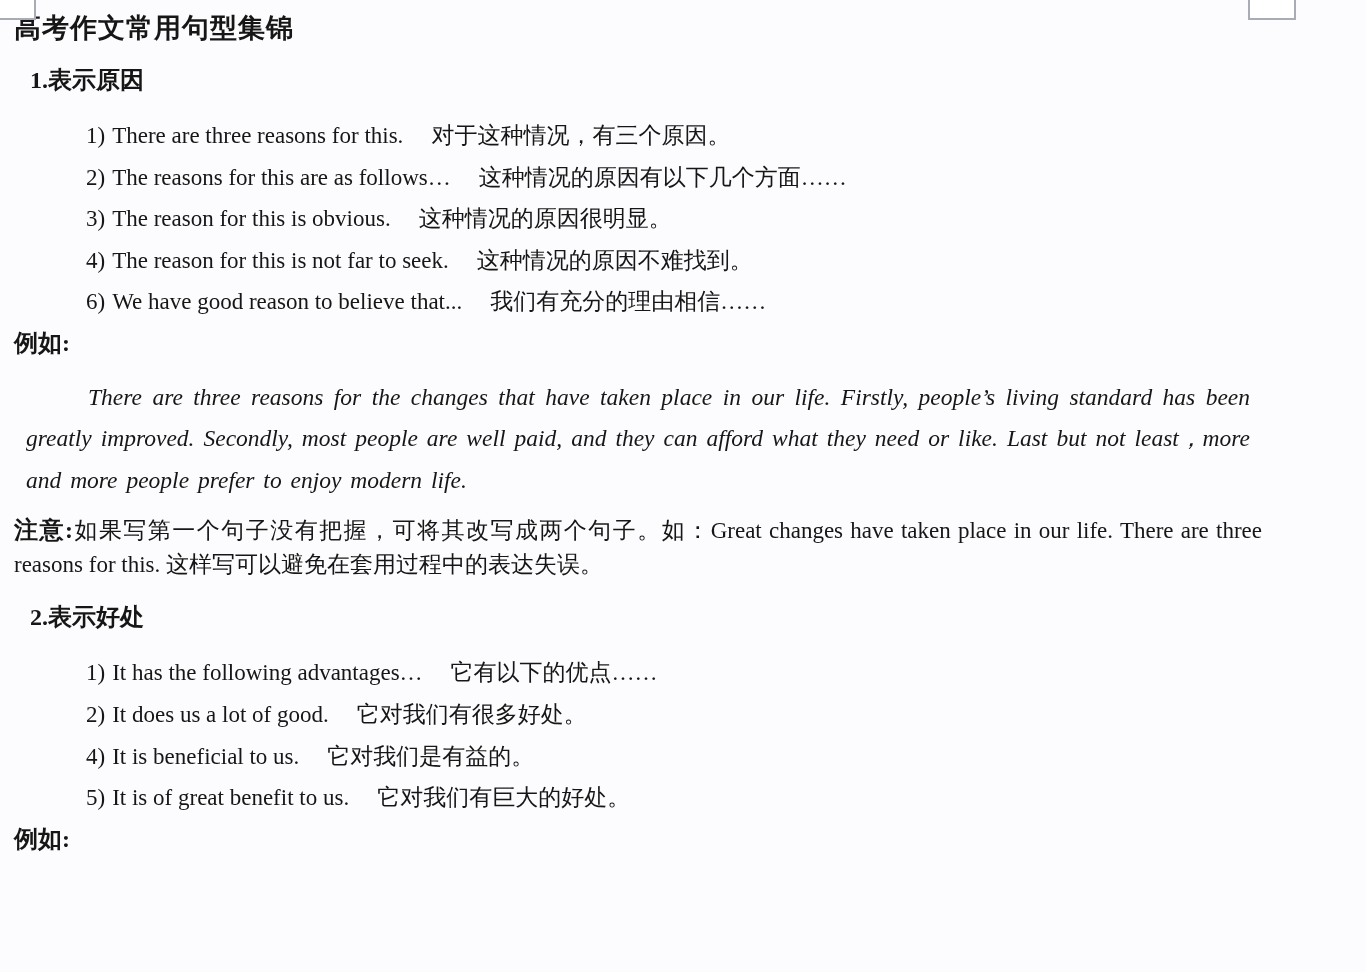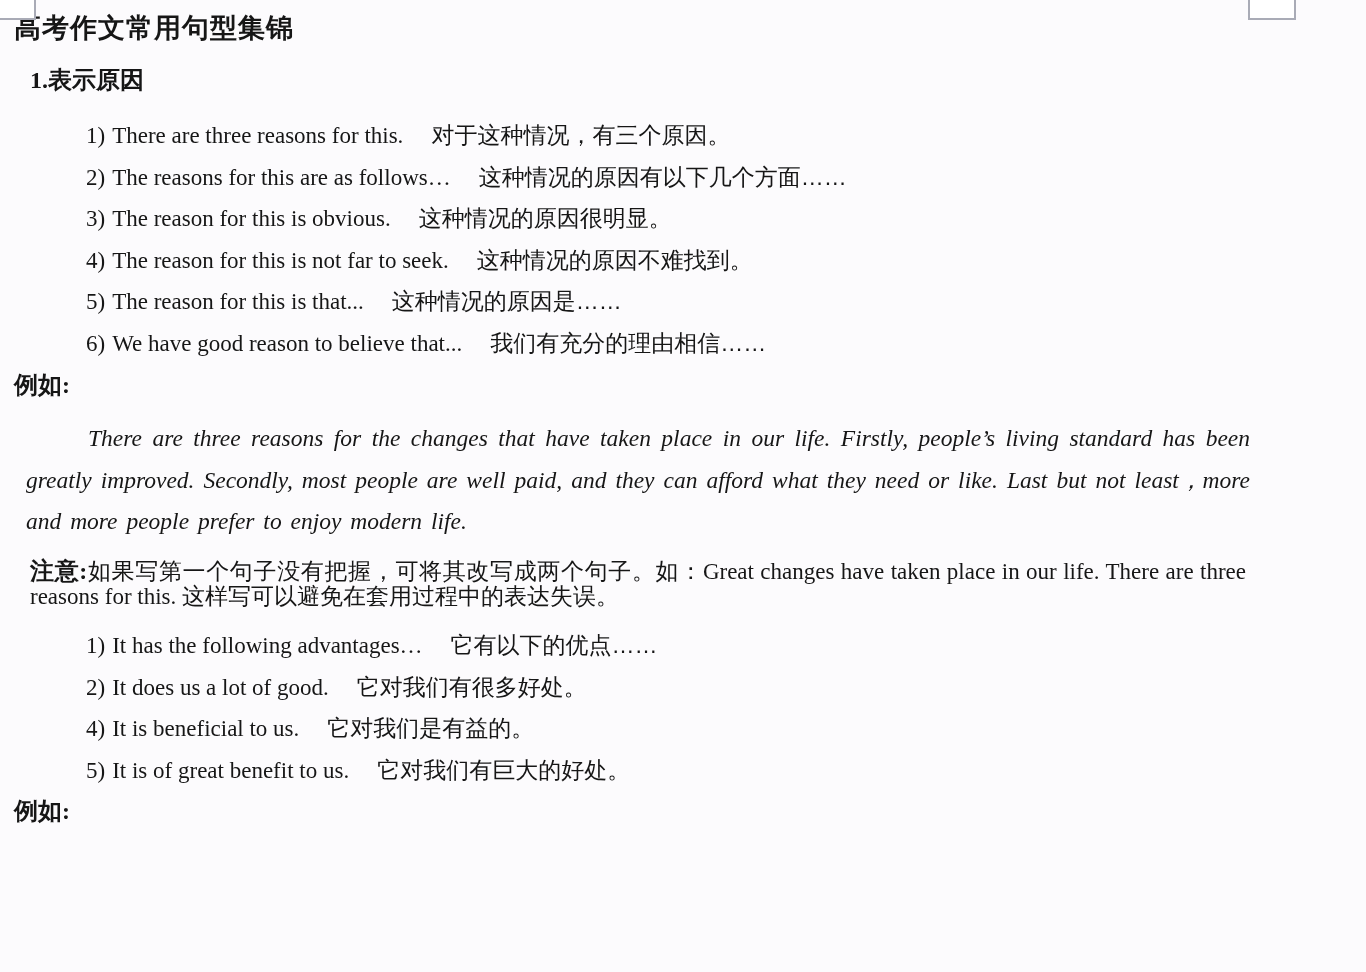--- a/index.html
+++ b/index.html
@@ -47,41 +47,41 @@
   .item-list { margin: 2px 0 0 0; }
   .item-row {
     padding-left: 72px;
     font-size: 23px;
     line-height: 41.6px;
     white-space: nowrap;
   }
   .item-num { margin-right: 7px; }
   .item-zh {
     margin-left: 28px;
-    font-family: Liberation Sans, sans-serif;
+    font-family: Liberation Serif, serif;
   }
   .example-label {
     font-size: 24px;
     font-weight: bold;
     line-height: 41.6px;
   }
   .example-para {
     font-size: 23.5px;
     font-style: italic;
     line-height: 41.6px;
     text-align: justify;
     text-indent: 62px;
     margin: 12px;
     word-spacing: 3px;
   }
   .note-para {
     font-size: 23px;
-    line-height: 25px;
+    line-height: 34px;
     text-align: justify;
-    margin: 16px;
+    margin: 0;
   }
   .note-label {
     font-weight: bold;
     font-size: 24px;
   }
 </style>
 </head>
 <body>
 
 <div class="page">
@@ -100,32 +100,30 @@
     <div class="item-row">
       <span class="item-num">2)</span><span class="item-en">The reasons for this are as follows…</span><span class="item-zh">这种情况的原因有以下几个方面……</span>
     </div>
     <div class="item-row">
       <span class="item-num">3)</span><span class="item-en">The reason for this is obvious.</span><span class="item-zh">这种情况的原因很明显。</span>
     </div>
     <div class="item-row">
       <span class="item-num">4)</span><span class="item-en">The reason for this is not far to seek.</span><span class="item-zh">这种情况的原因不难找到。</span>
     </div>
     <div class="item-row">
-      <span class="item-num">5)</span><span class="item-en">The reason for this is that...</span><span class="item-zh">这种情况的原因是……</span>
-    </div>
-    <div class="item-row">
       <span class="item-num">6)</span><span class="item-en">We have good reason to believe that...</span><span class="item-zh">我们有充分的理由相信……</span>
     </div>
   </div>
 
   <div class="example-label">例如:</div>
   <p class="example-para">There are three reasons for the changes that have taken place in our life. Firstly, people’s living standard has been greatly improved. Secondly, most people are well paid, and they can afford what they need or like. Last but not least，more and more people prefer to enjoy modern life.</p>
 
   <p class="note-para"><span class="note-label">注意:</span><span>如果写第一个句子没有把握，可将其改写成两个句子。如：Great changes have taken place in our life. There are three reasons for this.  这样写可以避免在套用过程中的表达失误。</span></p>
 
+  <h2 class="section-heading">2.表示好处</h2>
 
   <div class="item-list">
     <div class="item-row">
       <span class="item-num">1)</span><span class="item-en">It has the following advantages…</span><span class="item-zh">它有以下的优点……</span>
     </div>
     <div class="item-row">
       <span class="item-num">2)</span><span class="item-en">It does us a lot of good.</span><span class="item-zh">它对我们有很多好处。</span>
     </div>
     <div class="item-row">
       <span class="item-num">4)</span><span class="item-en">It is beneficial to us.</span><span class="item-zh">它对我们是有益的。</span>

